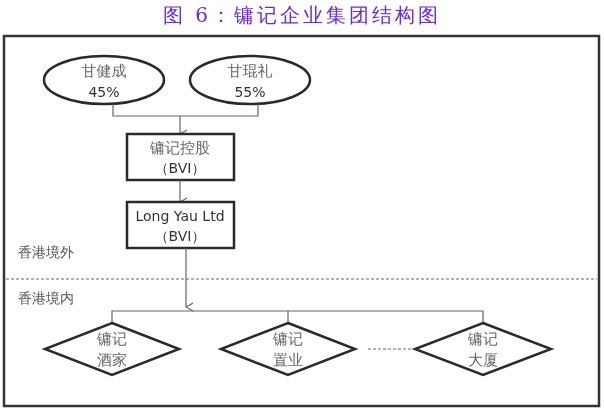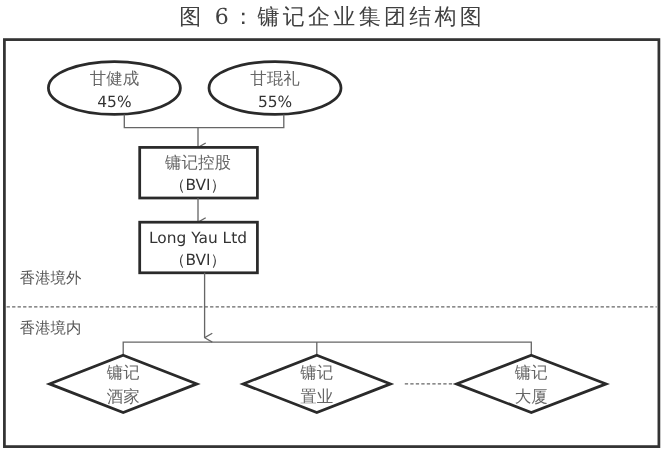--- a/index.html
+++ b/index.html
@@ -1,17 +1,17 @@
 <!DOCTYPE html>
 <html><head>
 <meta charset="utf-8">
 <style>
   html, body { margin: 0; padding: 0; background: #ffffff; }
   body { width: 604px; height: 412px; position: relative; overflow: hidden; font-family: "DejaVu Sans", sans-serif; }
-  .title { position: absolute; left: 0; top: 2px; width: 604px; text-align: center; font-family: "DejaVu Serif", serif; font-size: 20px; color: #404040; letter-spacing: 3px; }
+  .title { position: absolute; left: 0; top: 2px; width: 604px; text-align: center; font-family: "DejaVu Serif", serif; font-size: 20px; color: #6d28d9; letter-spacing: 3px; }
   svg { position: absolute; left: 0; top: 0; }
   .frame { fill: none; stroke: #333; stroke-width: 2.5; }
   .shape { fill: #fff; stroke: #2a2a2a; stroke-width: 2.5; }
   .thin { fill: none; stroke: #666; stroke-width: 1.2; }
   .dash { fill: none; stroke: #666; stroke-width: 1; stroke-dasharray: 3 2; }
   .zh { font-family: "DejaVu Serif", serif; font-size: 15px; fill: #666; }
   .lat { font-family: "DejaVu Sans", sans-serif; font-size: 14px; fill: #333; }
   .region { font-family: "DejaVu Serif", serif; font-size: 14px; fill: #555; }
 </style>
 </head>

